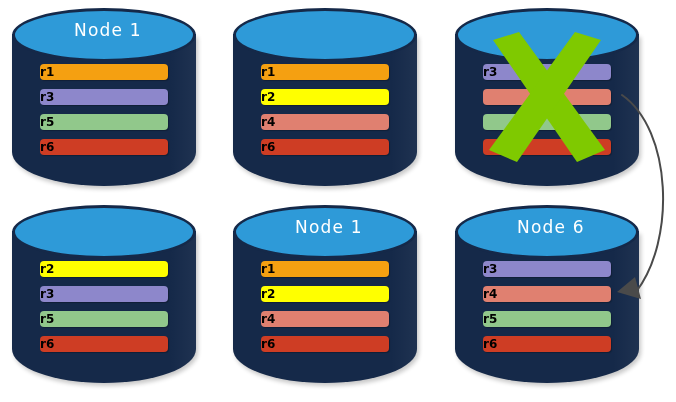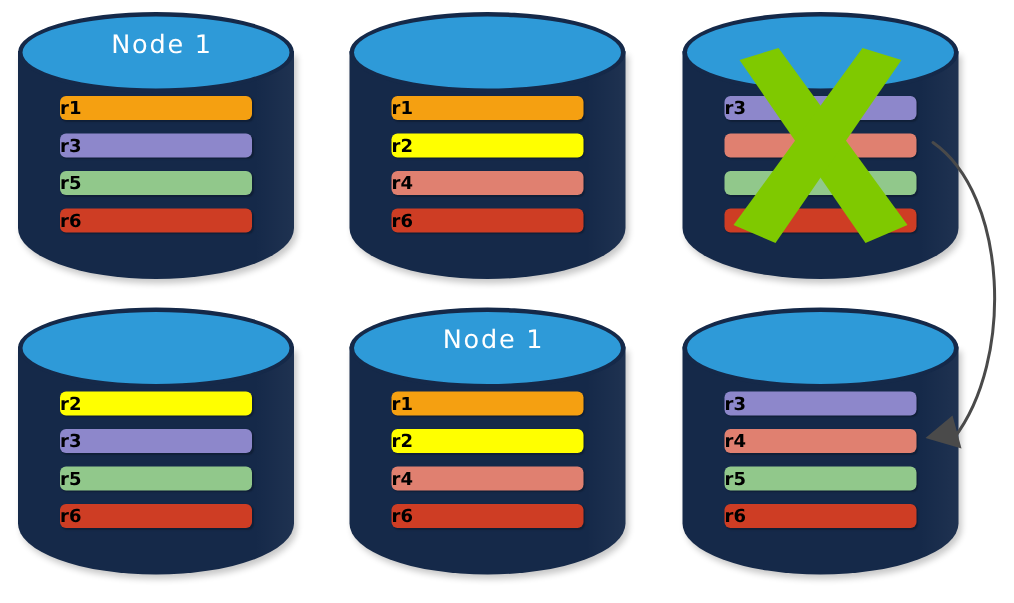--- a/index.html
+++ b/index.html
@@ -181,20 +181,21 @@
       <div class="record-bar" style="background:#F5A011;">r1</div>
       <div class="record-bar" style="background:#FFFF00;">r2</div>
       <div class="record-bar" style="background:#E08070;">r4</div>
       <div class="record-bar" style="background:#CE3D24;">r6</div>
     </div>
   </div>
 
   <div class="node-cylinder" style="left:455px; top:205px;">
     <div class="cyl-body"></div>
     <div class="cyl-top"></div>
+    <div class="node-title">Node 6</div>
     <div class="record-stack">
       <div class="record-bar" style="background:#8D87CB;">r3</div>
       <div class="record-bar" style="background:#E08070;">r4</div>
       <div class="record-bar" style="background:#91C88B;">r5</div>
       <div class="record-bar" style="background:#CE3D24;">r6</div>
     </div>
   </div>
 
   <svg class="migration-arrow" viewBox="0 0 676 402">
     <path d="M 622 95 C 672 130, 676 240, 636 292" stroke="#4A4A4A" stroke-width="2" fill="none" stroke-linecap="round"></path>

